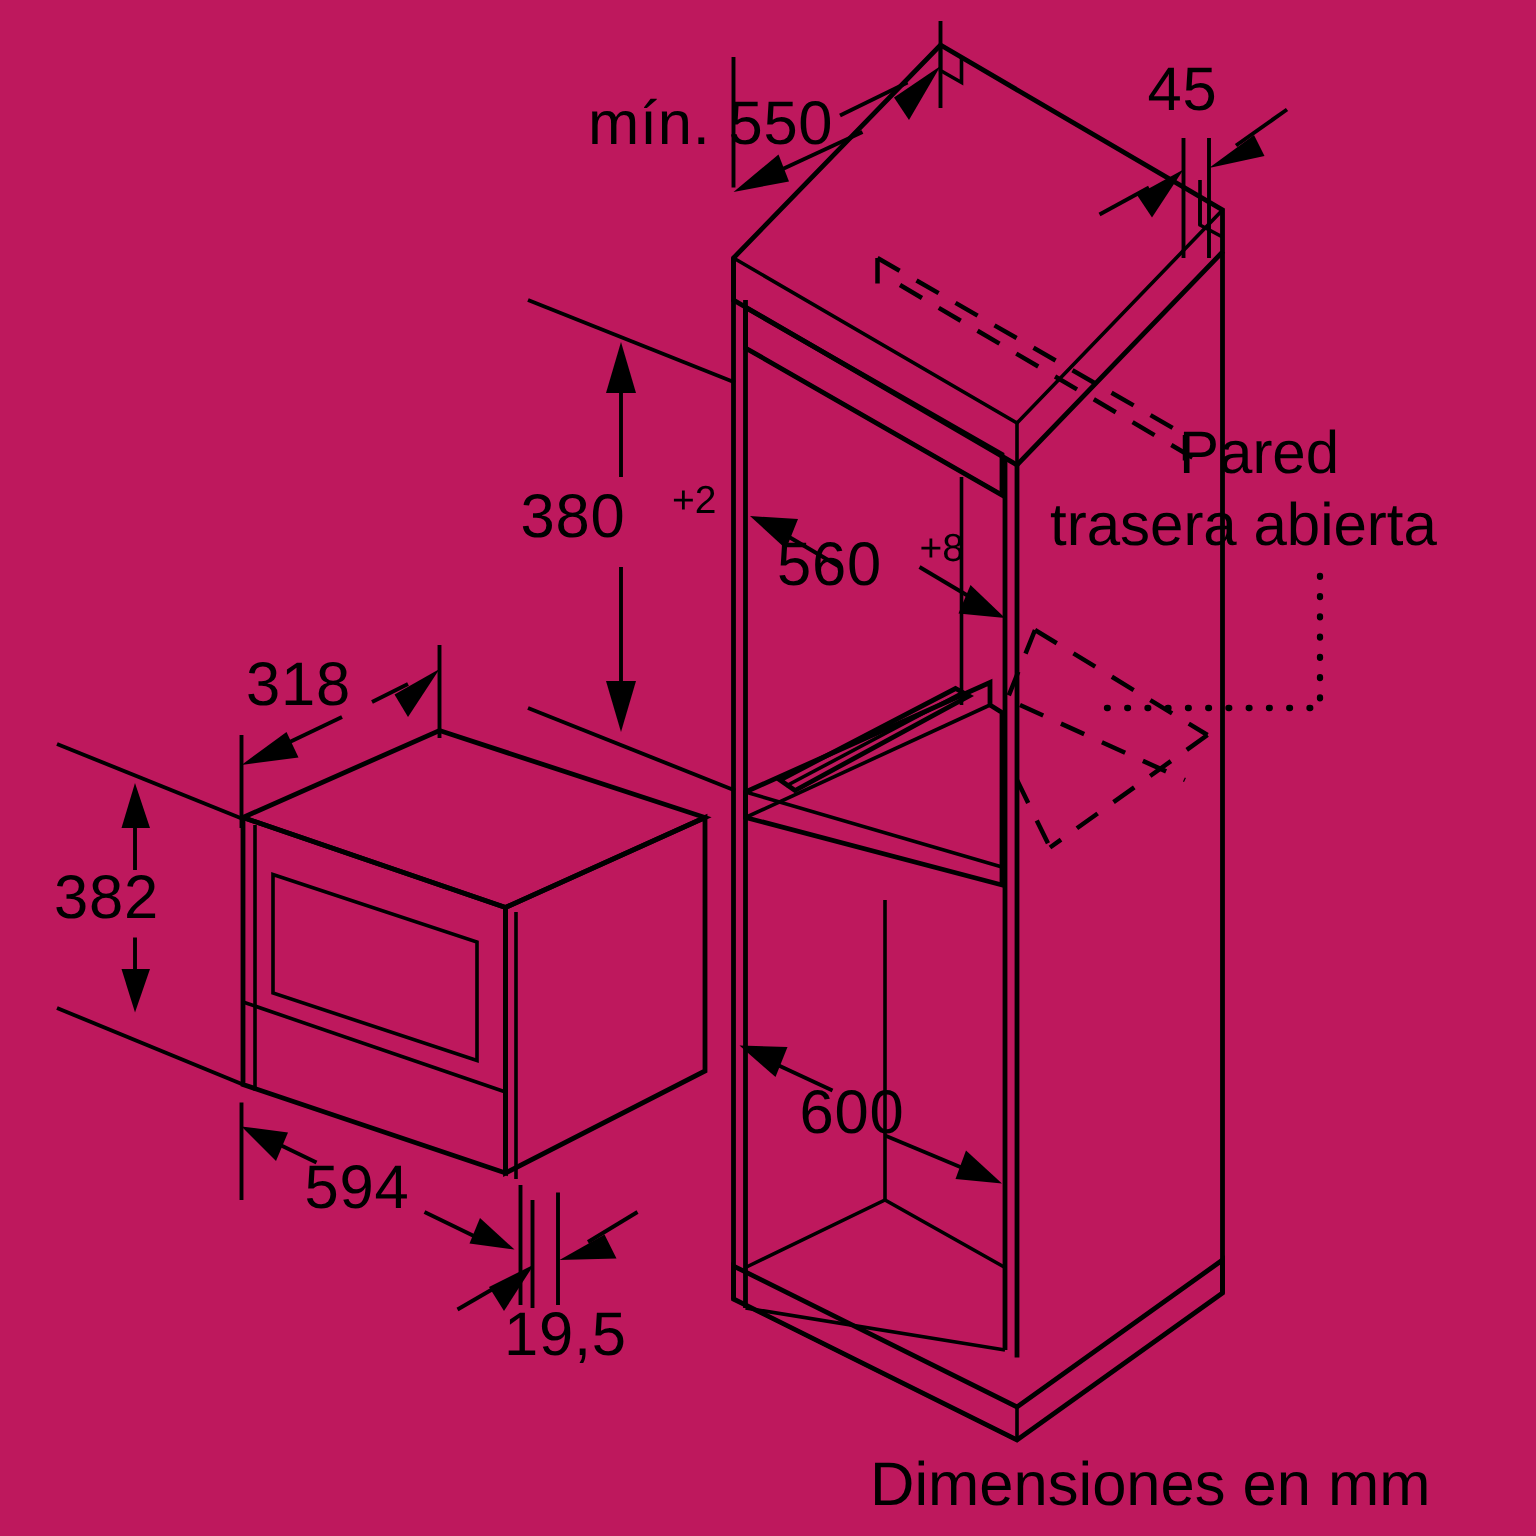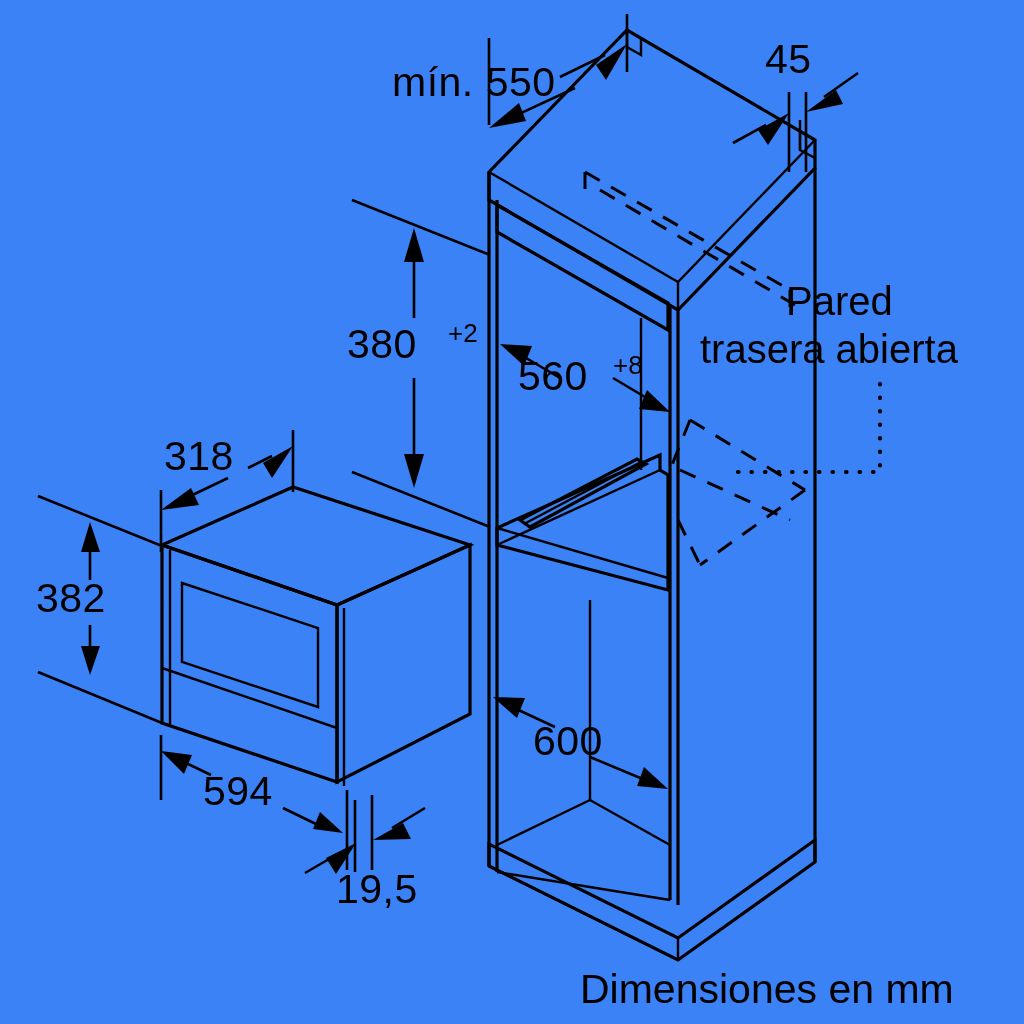--- a/index.html
+++ b/index.html
@@ -4,21 +4,21 @@
 <style>
   html, body {
     margin: 0;
     padding: 0;
     background: #ffffff;
   }
   #page {
     position: relative;
     width: 1024px;
     height: 1024px;
-    background: #3b82f6;
+    background: #be185d;
     font-family: "Liberation Sans", sans-serif;
     overflow: hidden;
   }
   svg#drawing {
     position: absolute;
     left: 0;
     top: 0;
     width: 1024px;
     height: 1024px;
   }

